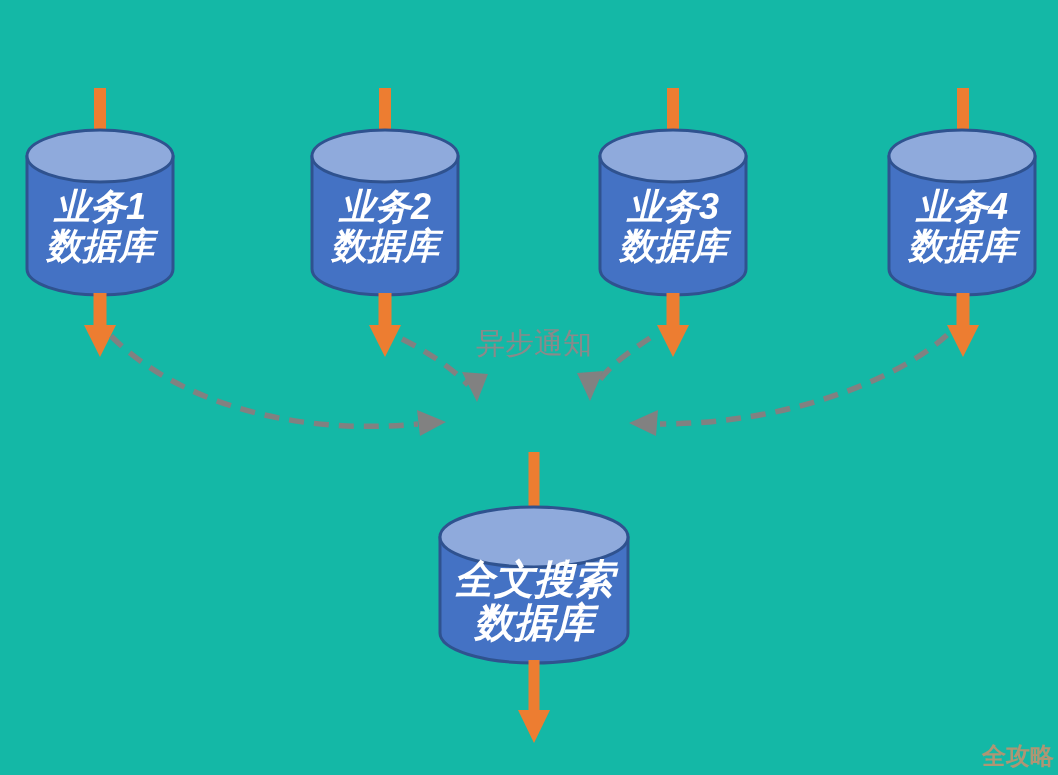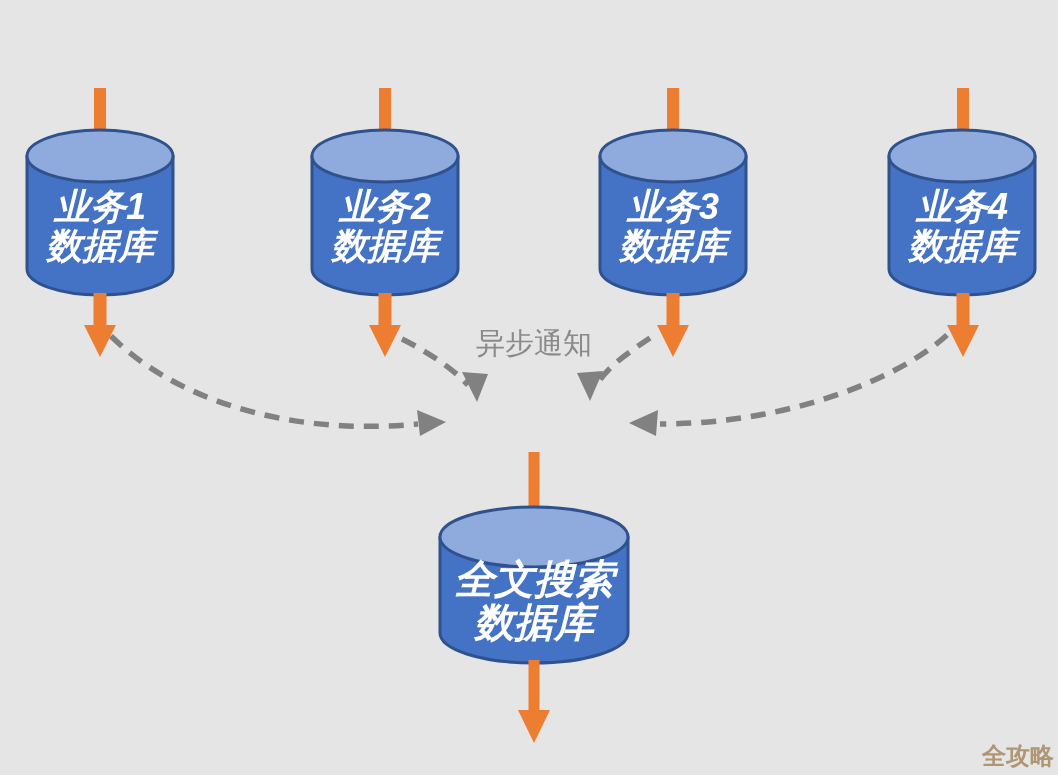--- a/index.html
+++ b/index.html
@@ -4,21 +4,21 @@
 <style>
   html, body {
     margin: 0;
     padding: 0;
     background: #000000;
   }
   .stage {
     position: relative;
     width: 1058px;
     height: 775px;
-    background: #e5e5e5;
+    background: #14b8a6;
     overflow: hidden;
     font-family: "Liberation Sans", sans-serif;
   }
   svg { display: block; }
 
   .cyl-body {
     fill: #4472C4;
     stroke: #2F528F;
     stroke-width: 3;
     stroke-linejoin: round;

